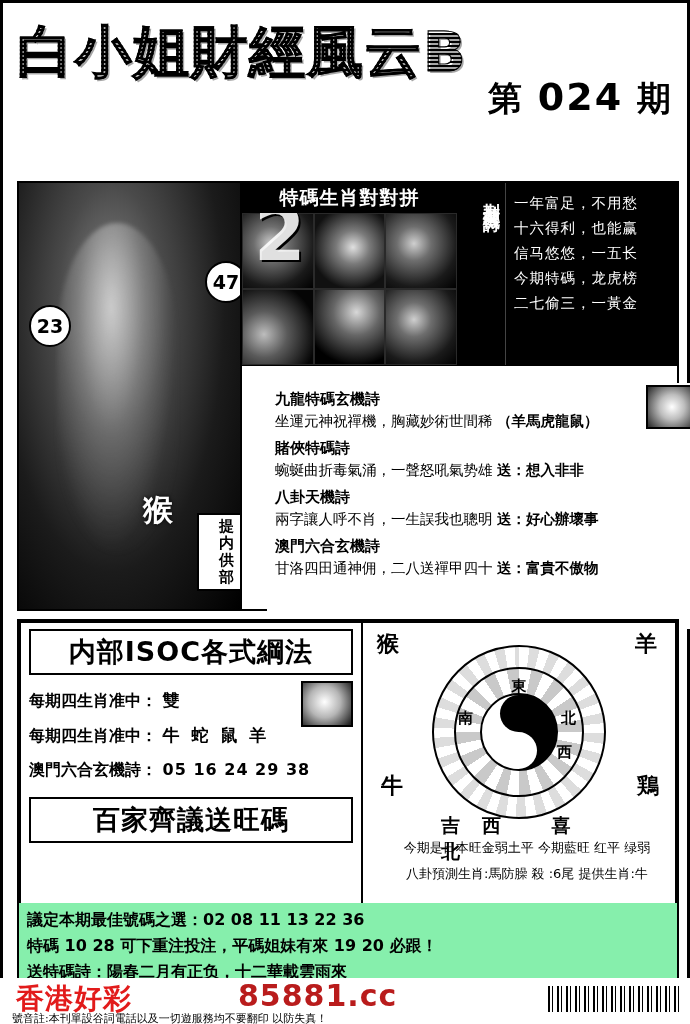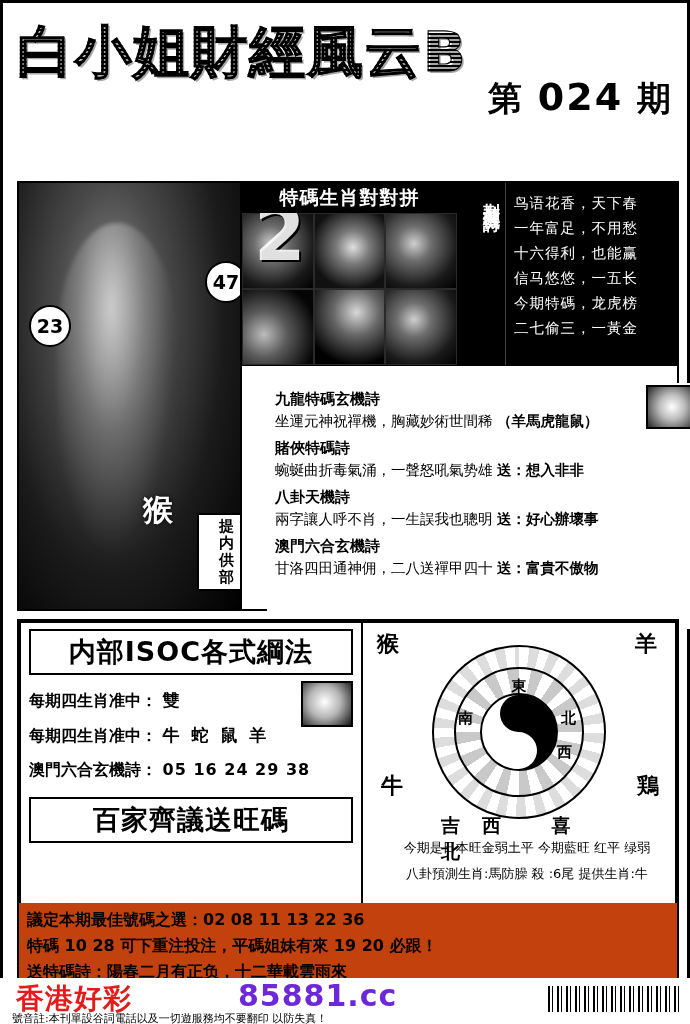--- a/index.html
+++ b/index.html
@@ -233,40 +233,40 @@
   .d-s{left:24px;top:62px;}
   .d-w{right:32px;top:96px;}
   .br-note{
     position:absolute;left:0;top:212px;width:100%;text-align:center;
     font-family:"DejaVu Sans", sans-serif;font-size:13px;line-height:26px;padding-left:8px;
   }
   
   .strip{
     position:absolute;left:14px;top:900px;width:662px;height:78px;
     border:2px solid #000;border-top:none;box-sizing:border-box;
-    padding:4px 8px;background:#c2410c;
+    padding:4px 8px;background:#86efac;
   }
   .strip p{
     margin:0;font-family:"DejaVu Sans", sans-serif;
     font-size:16px;line-height:26px;font-weight:bold;white-space:nowrap;
   }
   .strip .l2{letter-spacing:0px;}
   .footer{
     position:absolute;left:0;top:978px;width:690px;height:46px;
     background:#fff;
   }
   .brand{
     position:absolute;left:16px;top:2px;
     font-family:"DejaVu Sans", sans-serif;font-weight:bold;font-size:28px;
     color:#e21b1b;letter-spacing:1px;
   }
   .site{
     position:absolute;left:238px;top:0px;
     font-family:"DejaVu Sans", sans-serif;font-weight:bold;font-size:30px;
-    color:#6d28d9;letter-spacing:1px;
+    color:#b91c1c;letter-spacing:1px;
   }
   .barcode{
     position:absolute;right:10px;top:8px;width:132px;height:26px;
     background:repeating-linear-gradient(90deg,#000 0 2px,#fff 2px 4px,#000 4px 5px,#fff 5px 9px);
   }
   .disclaimer{
     position:absolute;left:12px;top:34px;width:540px;
     font-family:"DejaVu Sans", sans-serif;font-size:11px;line-height:13px;
     white-space:nowrap;
   }
@@ -309,21 +309,20 @@
             <div class="anim-cell"></div>
             <div class="anim-cell"></div>
             <div class="anim-cell"></div>
             <div class="anim-cell"></div>
           </div>
         </div>
 
         <div class="verse-panel">
           <div class="verse-label">荆楚玄機詩</div>
           <div class="verse-lines">
-            <div>鸟语花香，天下春</div>
             <div>一年富足，不用愁</div>
             <div>十六得利，也能赢</div>
             <div>信马悠悠，一五长</div>
             <div>今期特碼，龙虎榜</div>
             <div>二七偷三，一黃金</div>
           </div>
         </div>
       </div>
 
       <div class="poems">

